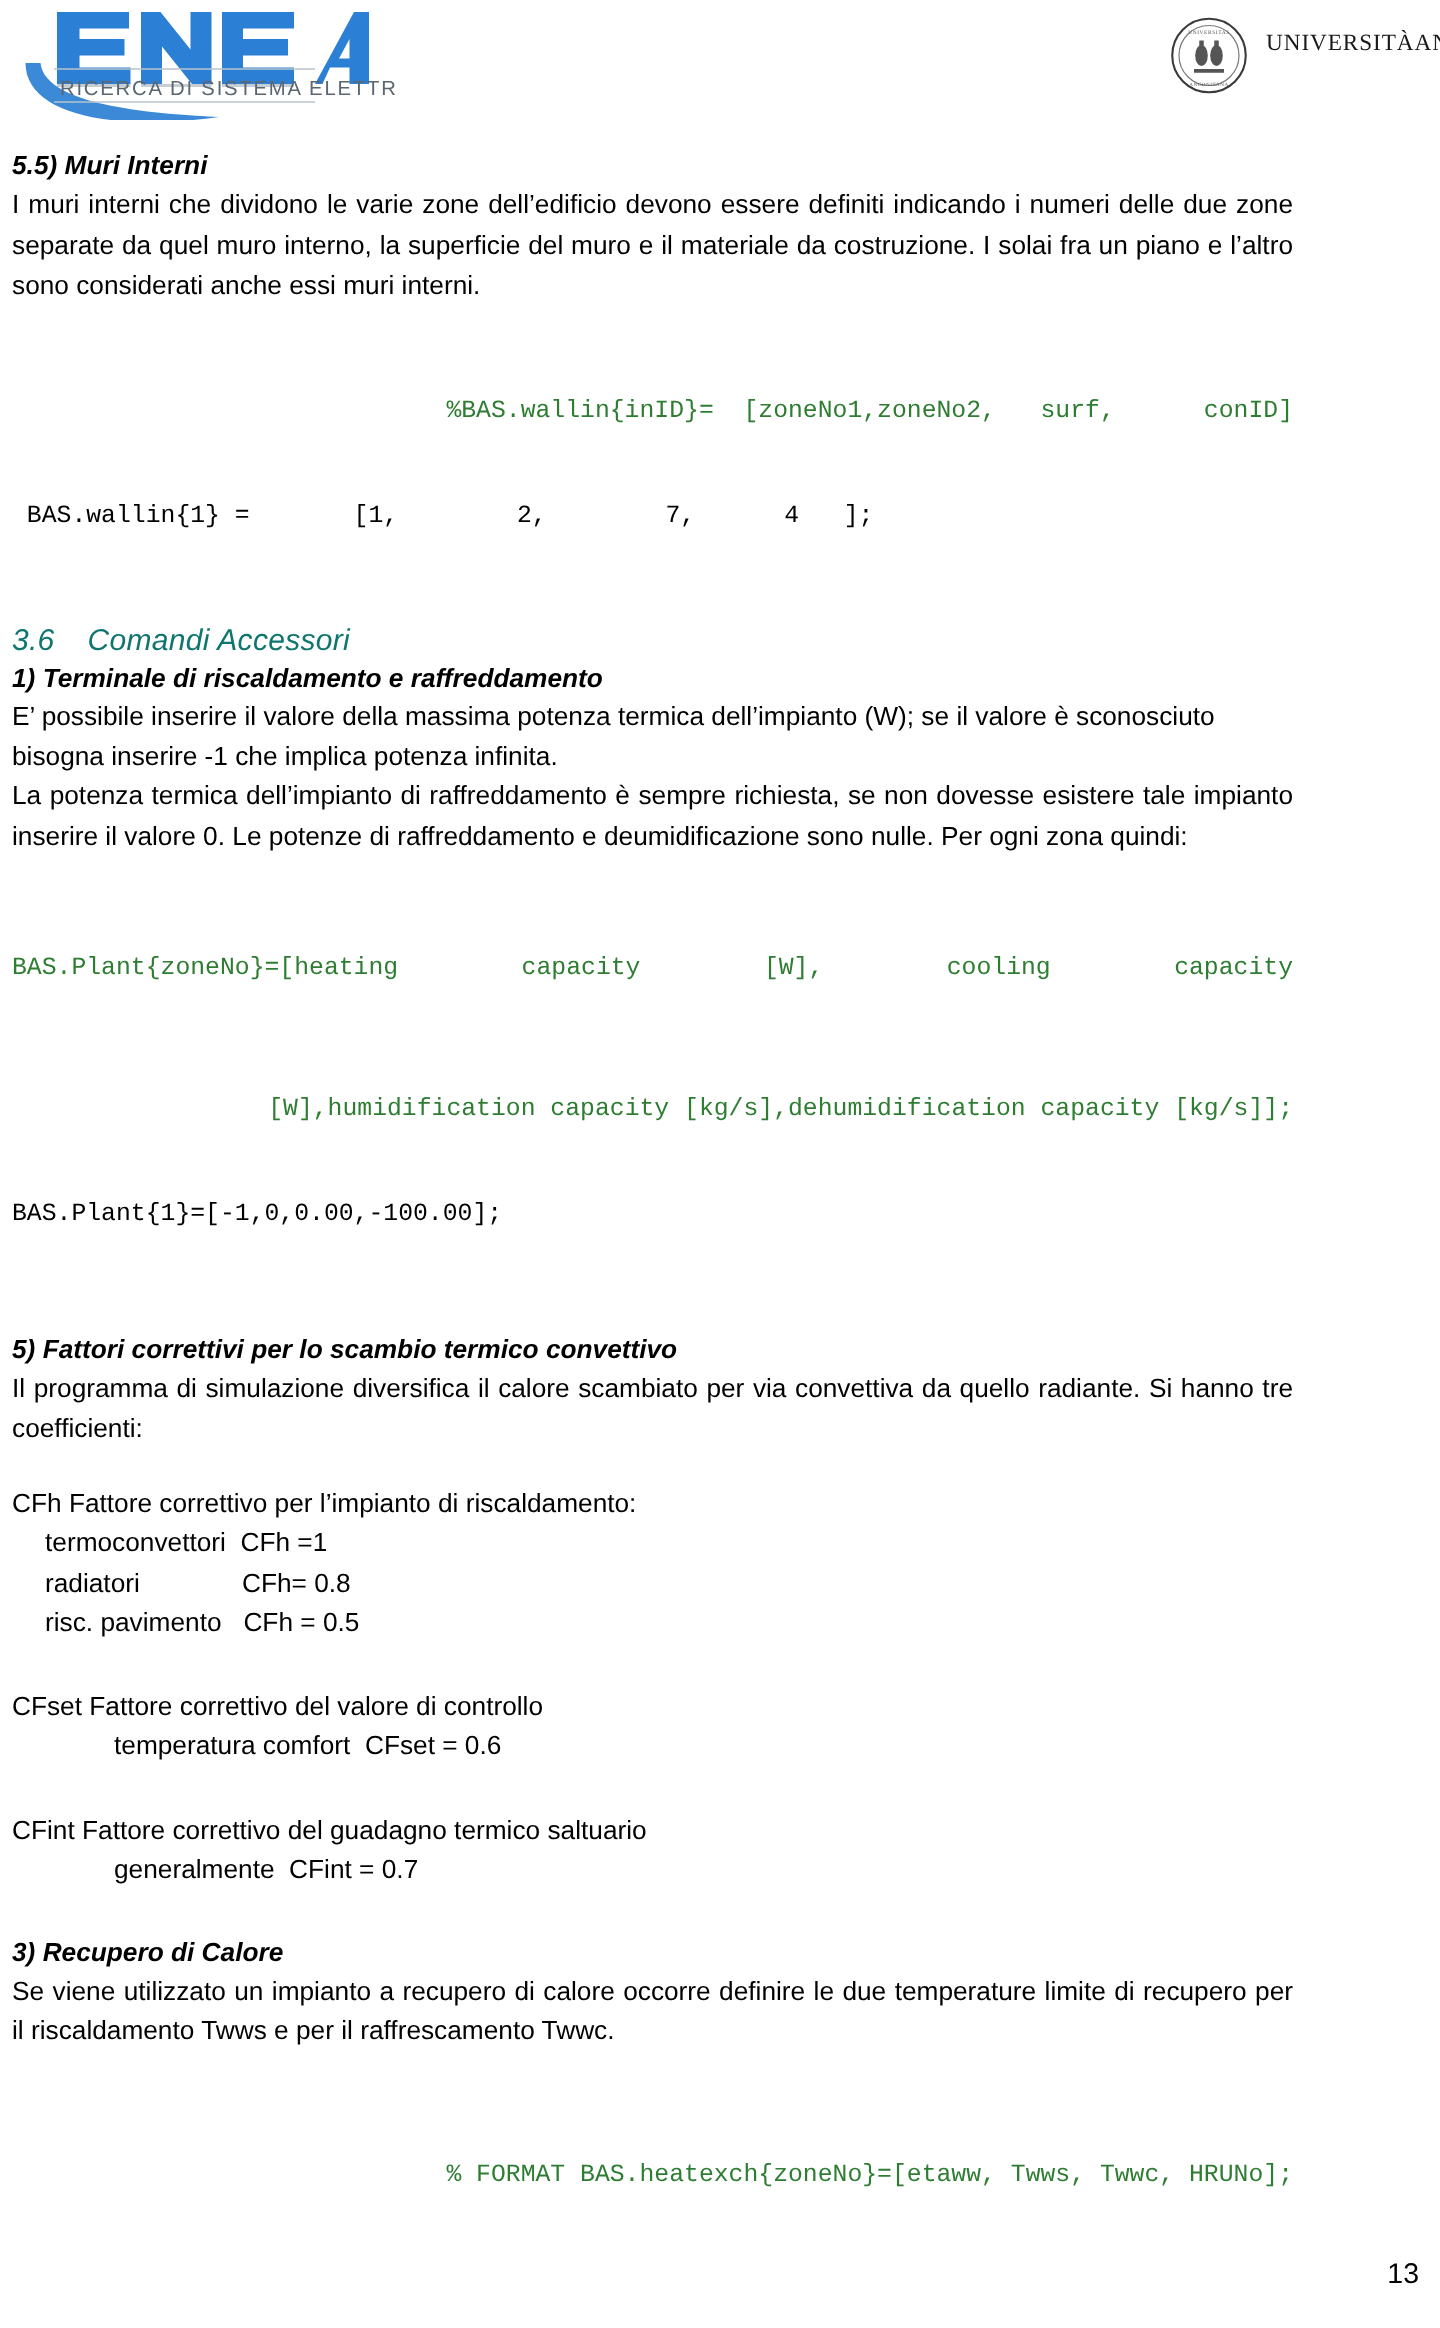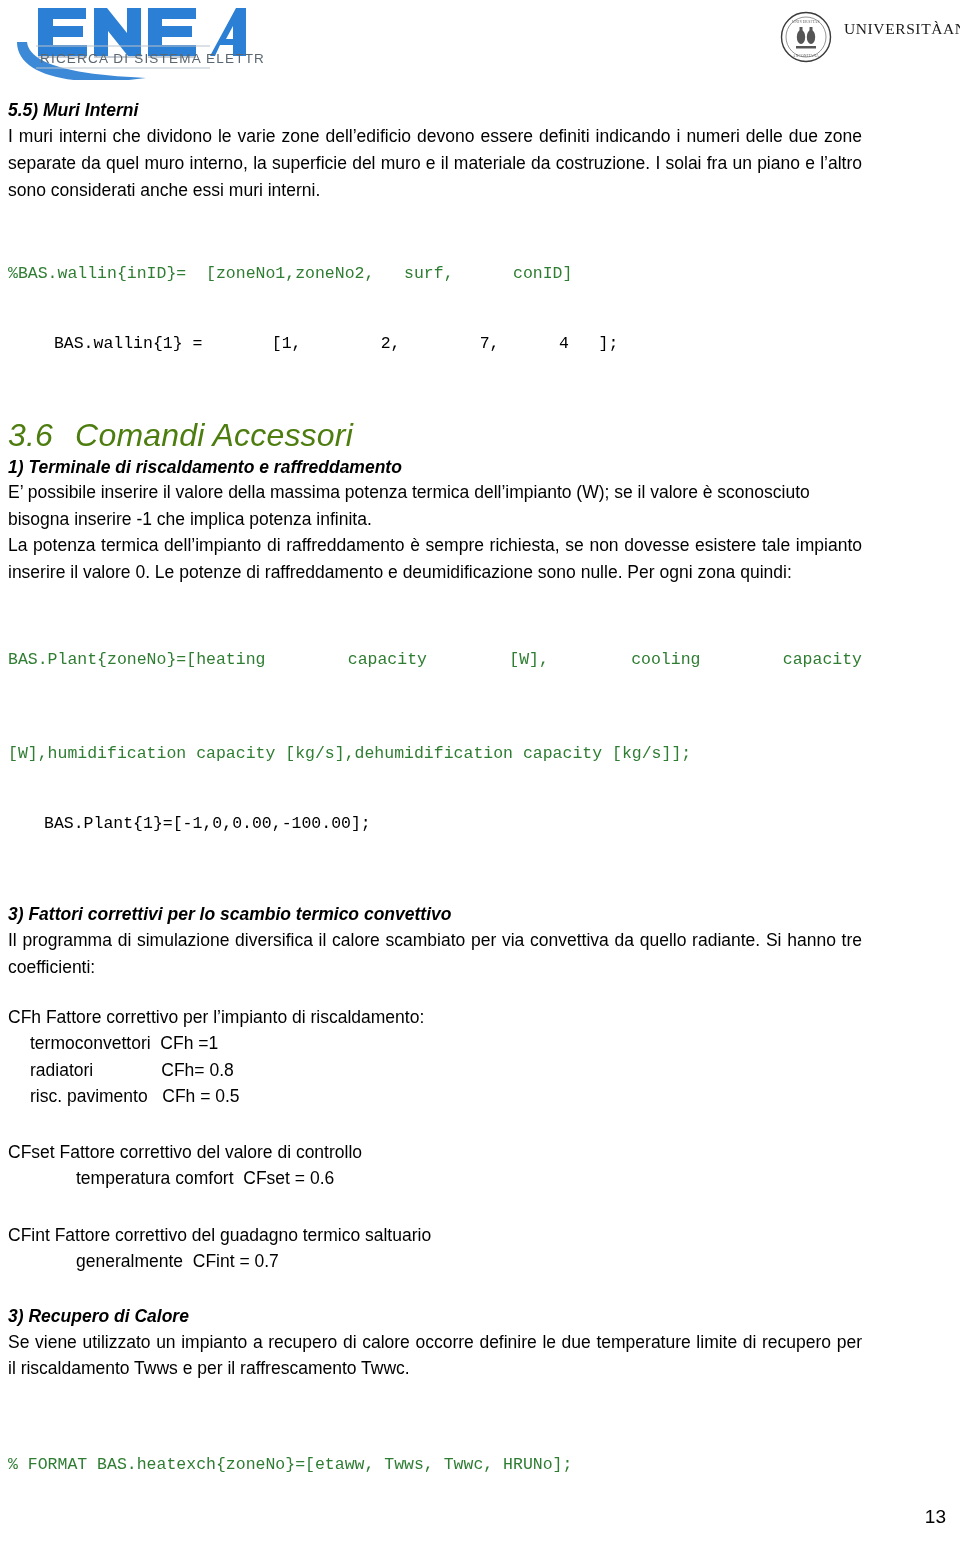--- a/index.html
+++ b/index.html
@@ -72,24 +72,24 @@
   h3.subhead {
     font-size: 17.5px;
     font-style: italic;
     font-weight: bold;
     margin: 0 0 2px 0;
     line-height: 1.22;
     color: #000;
   }
 
   h2.section-title {
-    font-size: 32px;
+    font-size: 20px;
     font-style: italic;
     font-weight: normal;
-    color: #4d7c0f;
+    color: #0f766e;
     margin: 12px 0 0 0;
     line-height: 1.25;
     letter-spacing: 0.2px;
   }
   h2.section-title .num { margin-right: 22px; }
 
   p.para {
     font-size: 17.5px;
     line-height: 1.52;
     margin: 0;
@@ -107,22 +107,22 @@
   }
 
   
   .code-block {
     font-family: "Liberation Mono", "DejaVu Sans Mono", monospace;
     font-size: 16.5px;
     line-height: 1.42;
     white-space: pre;
   }
   .code-line { white-space: pre; }
-  .code-line.green { color: #2E7D32; }
-  .code-line.black { color: #000000; margin-left: 36px; }
+  .code-line.green { color: #2E7D32; text-align: right; }
+  .code-line.black { color: #000000; }
   .code-line.justified {
     white-space: normal;
     text-align: justify;
     text-justify: inter-word;
   }
   .code-line.justified::after {
     content: "";
     display: inline-block;
     width: 100%;
   }
@@ -230,21 +230,21 @@
     <div class="spacer-16"></div>
 
     <div class="code-block">
       <div class="code-line green justified">BAS.Plant{zoneNo}=[heating capacity [W], cooling capacity</div>
       <div class="code-line green">[W],humidification capacity [kg/s],dehumidification capacity [kg/s]];</div>
       <div class="code-line black">BAS.Plant{1}=[-1,0,0.00,-100.00];</div>
     </div>
 
     <div class="spacer-20"></div>
 
-    <p class="item-head">3) Fattori correttivi per lo scambio termico convettivo</p>
+    <p class="item-head">5) Fattori correttivi per lo scambio termico convettivo</p>
     <p class="para">Il programma di simulazione diversifica il calore scambiato per via convettiva da quello radiante. Si hanno tre coefficienti:</p>
 
     <div class="spacer-24"></div>
 
     <p class="kv-line">CFh Fattore correttivo per l’impianto di riscaldamento:</p>
     <p class="kv-line indent-1">termoconvettori  CFh =1</p>
     <p class="kv-line indent-1">radiatori              CFh= 0.8</p>
     <p class="kv-line indent-1">risc. pavimento   CFh = 0.5</p>
 
     <div class="spacer-30"></div>

